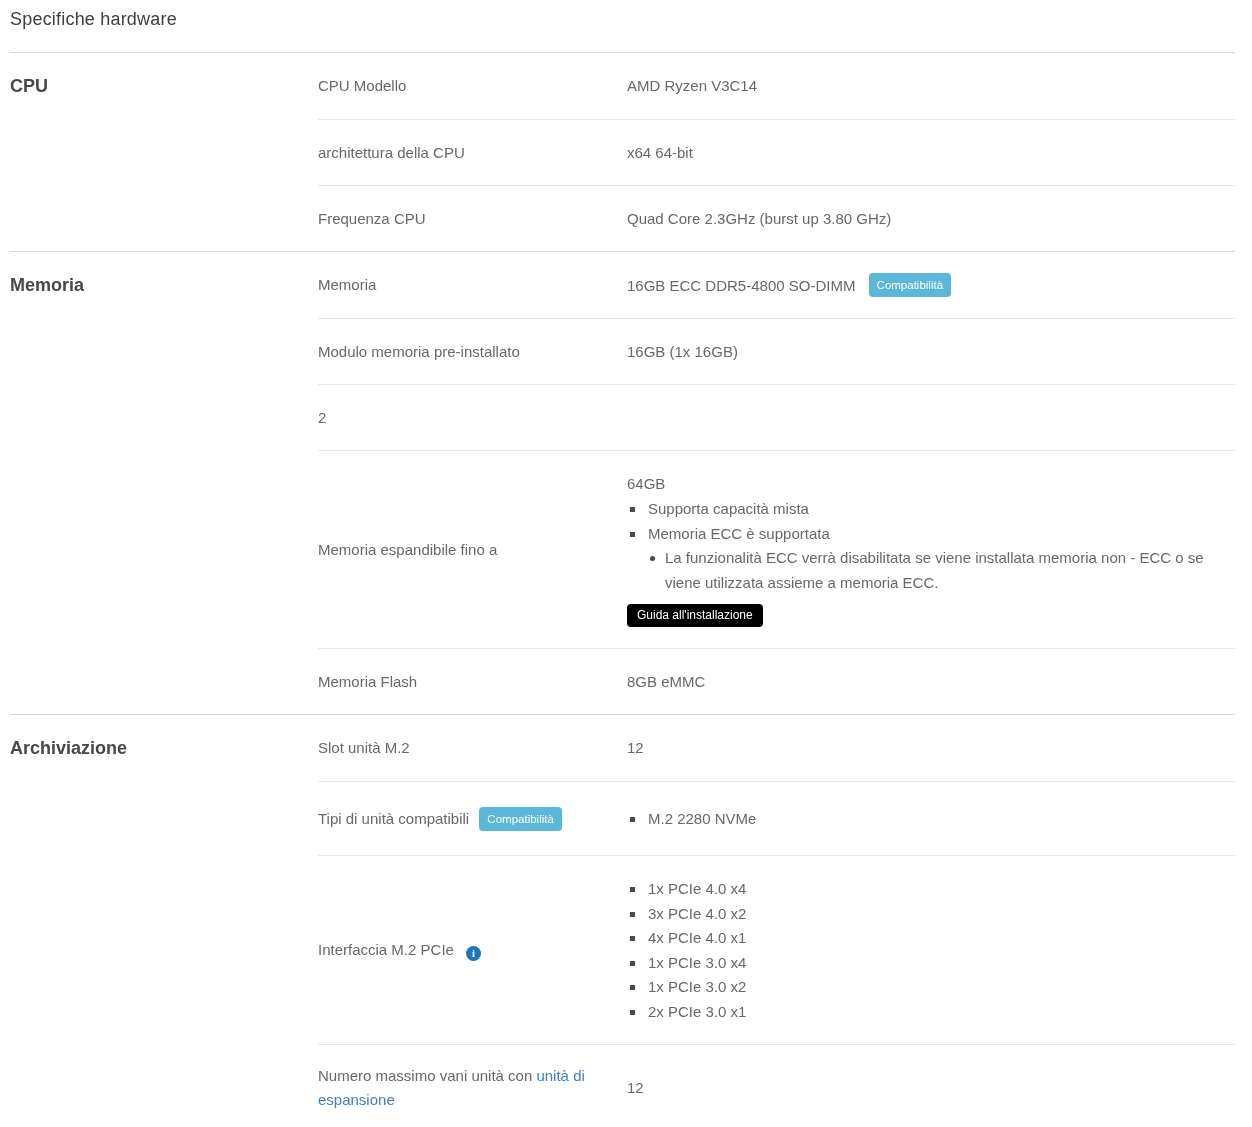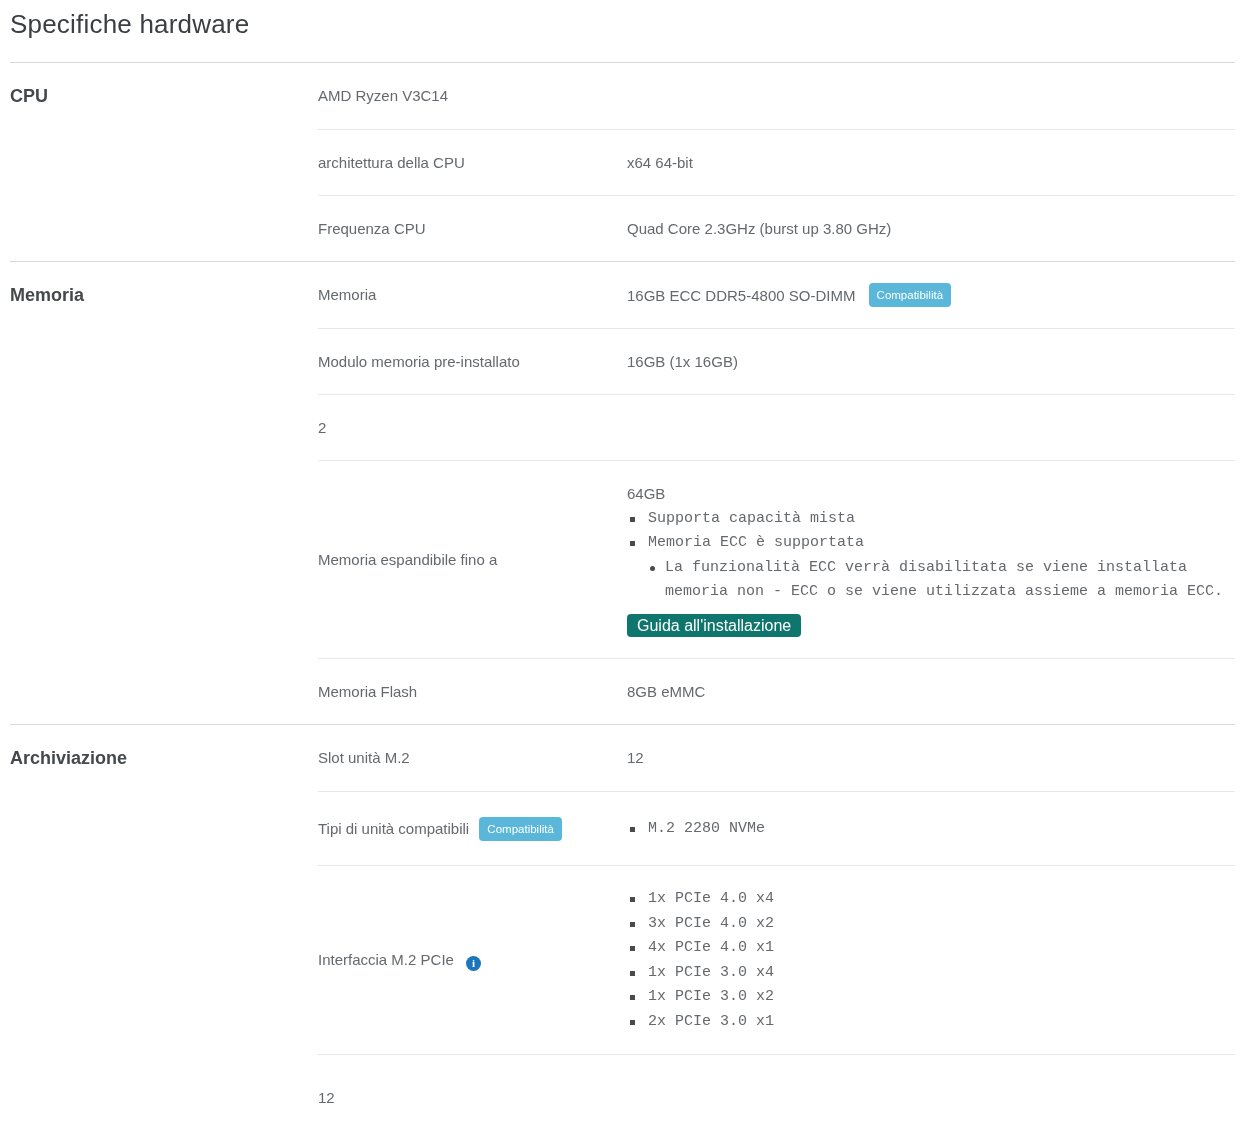--- a/index.html
+++ b/index.html
@@ -8,21 +8,21 @@
     font-family: "Liberation Sans", "DejaVu Sans", sans-serif;
     color: #65696d;
     font-size: 15px;
     width: 1252px;
   }
   .page { width: 1252px; min-height: 1127px; background: #fff; }
 
   .page-title {
     margin: 0;
     padding: 9px 10px 22px 10px;
-    font-size: 26px;
+    font-size: 18px;
     font-weight: 400;
     color: #3c3f42;
     letter-spacing: 0.2px;
   }
 
   .spec-table { margin: 0 17px 0 10px; }
 
   .spec-section {
     display: flex;
     border-top: 1px solid #d9d9d9;
@@ -73,31 +73,31 @@
     border-radius: 4px;
     margin-left: 9px;
     vertical-align: 2px;
     cursor: pointer;
     white-space: nowrap;
   }
   .label .badge { margin-left: 6px; vertical-align: 1px; }
 
   .btn {
     display: inline-block;
-    background: #0f766e;
+    background: #000000;
     color: #ffffff;
-    font-size: 16px;
+    font-size: 12px;
     line-height: 15px;
     padding: 4px 10px;
     border-radius: 4px;
     margin-top: 9px;
     cursor: pointer;
   }
 
-  .blist { list-style: none; margin: 1px 0 0 0; padding: 0; font-family: Liberation Mono, monospace; }
+  .blist { list-style: none; margin: 1px 0 0 0; padding: 0; }
   .blist li { display: flex; align-items: flex-start; line-height: 24.5px; }
   .bullet-sq {
     flex: none;
     width: 5px; height: 5px;
     background: #4a4a4a;
     margin: 10px 13px 0 3px;
   }
   .blist li.sub { margin-left: 20px; }
   .bullet-dot {
     flex: none;
@@ -134,20 +134,21 @@
 <div class="page">
 
   <h1 class="page-title">Specifiche hardware</h1>
 
   <div class="spec-table">
 
     <section class="spec-section">
       <div class="cat">CPU</div>
       <div class="rows">
         <div class="row">
+          <div class="label">CPU Modello</div>
           <div class="value">AMD Ryzen V3C14</div>
         </div>
         <div class="row">
           <div class="label">architettura della CPU</div>
           <div class="value">x64 64-bit</div>
         </div>
         <div class="row">
           <div class="label">Frequenza CPU</div>
           <div class="value">Quad Core 2.3GHz (burst up 3.80 GHz)</div>
         </div>
@@ -248,19 +249,22 @@
                 <span>1x PCIe 3.0 x2</span>
               </li>
               <li>
                 <span class="bullet-sq"></span>
                 <span>2x PCIe 3.0 x1</span>
               </li>
             </ul>
           </div>
         </div>
         <div class="row row--last">
+          <div class="label">
+            <span>Numero massimo vani unità con </span><a class="link">unità di espansione</a>
+          </div>
           <div class="value">12</div>
         </div>
       </div>
     </section>
 
   </div>
 </div>
 
 </body></html>

